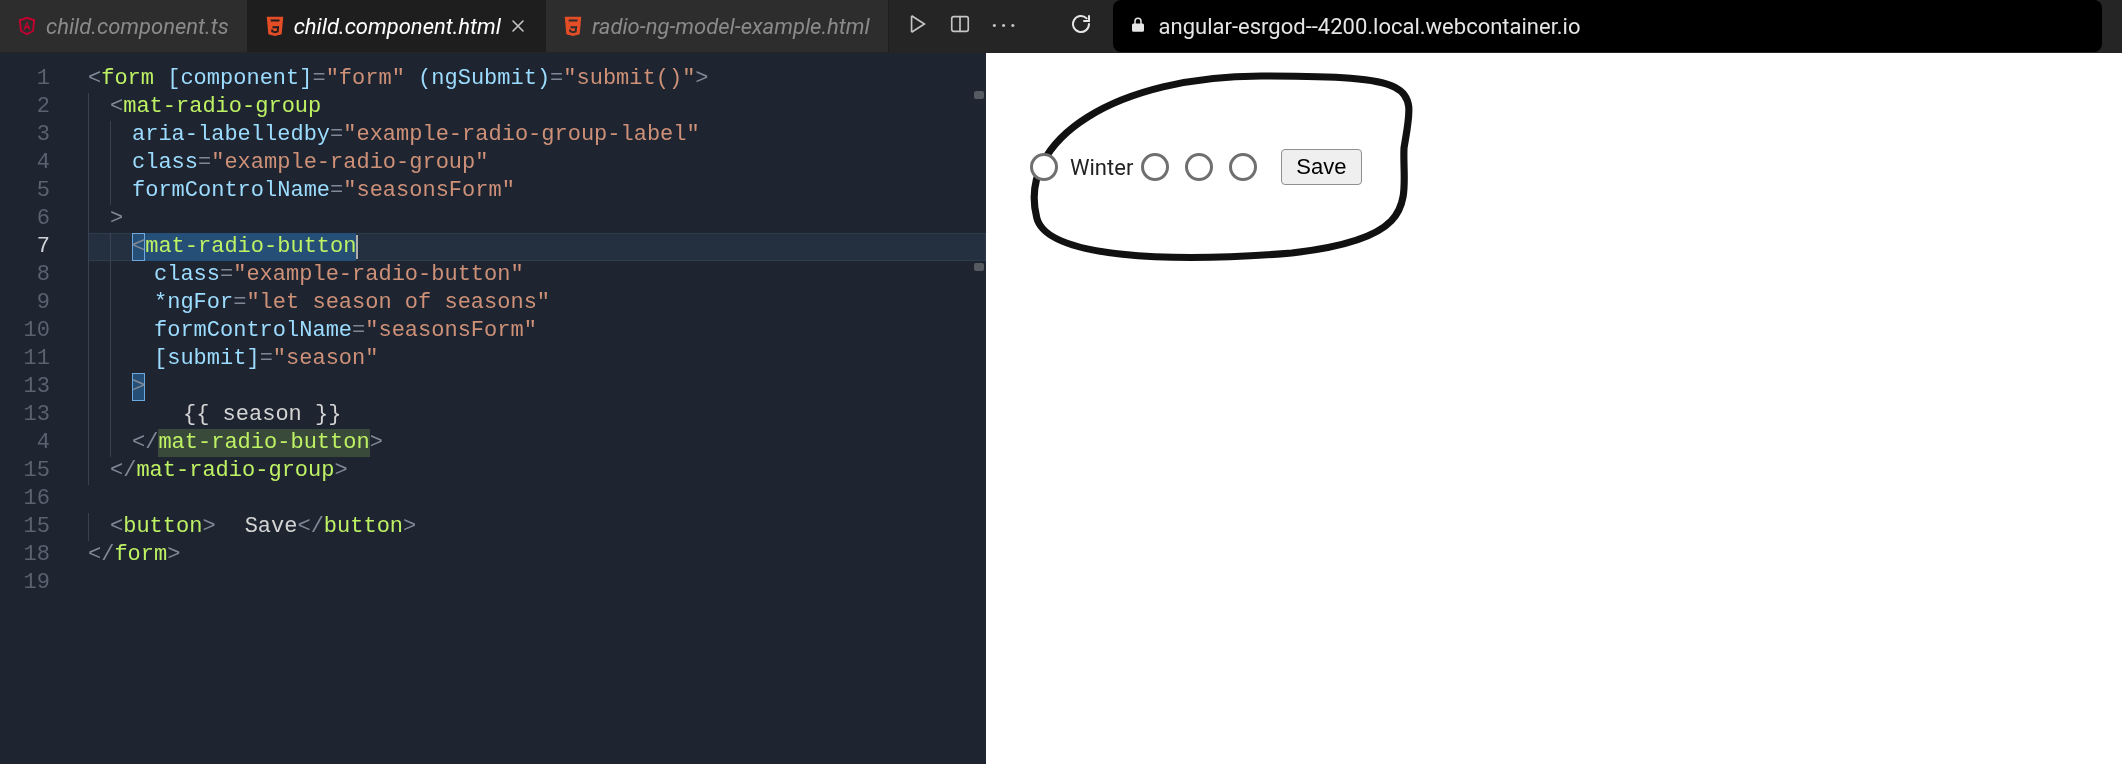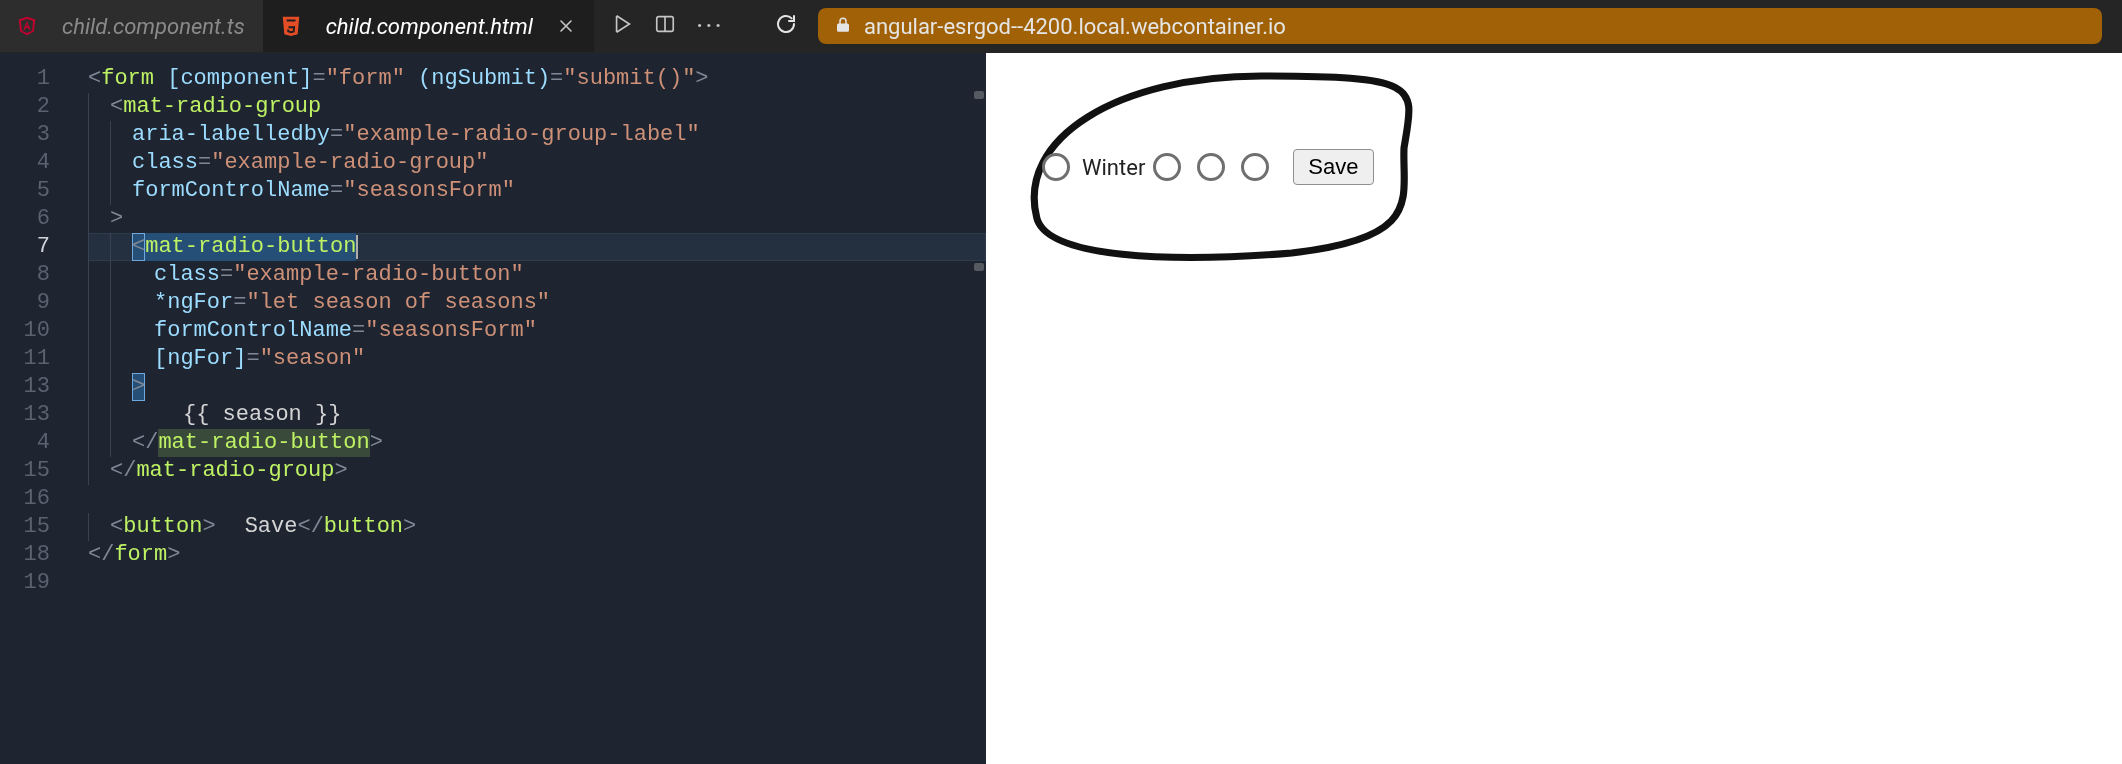--- a/index.html
+++ b/index.html
@@ -19,21 +19,21 @@
     display:flex;
     align-items:stretch;
     height:53px;
     background:#252526;
     border-bottom:1px solid #00000000;
   }
   .tabs { display:flex; align-items:stretch; flex:0 0 auto; }
   .tab {
     display:flex;
     align-items:center;
-    gap:24px;
+    gap:8px;
     padding:0 18px 0 16px;
     font-size:22px;
     font-style:italic;
     color:#8a8a8a;
     background:#2d2d2d;
     border-right:1px solid #1e1e1e;
     cursor:pointer;
     white-space:nowrap;
   }
   .tab.active { background:#1e1e1e; color:#ffffff; }
@@ -61,23 +61,23 @@
     background:#252526;
     color:#e5e5e5;
     font-size:22px;
   }
   .browserbar svg { width:24px; height:24px; }
   .urlbox {
     flex:1;
     display:flex;
     align-items:center;
     gap:12px;
-    background:#a16207;
+    background:#000000;
     border-radius:8px;
-    height:36px;
+    height:52px;
     padding:0 16px;
     color:#e5e5e5;
   }
   .urlbox svg { width:18px; height:18px; }
 
   
   .main { display:flex; flex:1; min-height:0; }
   .editor {
     width:986px;
     background:#1e2430;
@@ -122,21 +122,21 @@
   .preview {
     flex:1;
     background:#ffffff;
     position:relative;
   }
   .preview svg.ann {
     position:absolute; left:0; top:0; width:100%; height:100%; pointer-events:none;
   }
   .preview-form {
     position:absolute;
-    left:56px; top:96px;
+    left:44px; top:96px;
     display:flex; align-items:center; gap:6px;
     font-size:22px; color:#222;
     font-family: -apple-system, Roboto, Arial, sans-serif;
   }
   .radio {
     width:28px; height:28px; border:3px solid #6f6f6f; border-radius:50%;
     display:inline-block; background:#fff;
   }
   .preview-form .lbl { margin:0 2px 0 6px; }
   .save-btn {
@@ -174,20 +174,28 @@
             </svg>
         </span>
         <span>child.component.html</span>
         <span class="close">
           <svg viewBox="0 0 16 16">
               <path stroke="#c5c5c5" stroke-width="1.6" stroke-linecap="round" d="M3 3l10 10M13 3 3 13"></path>
             </svg>
         </span>
       </div>
 
+      <div class="tab">
+        <span class="file-icon">
+          <svg viewBox="0 0 24 24">
+              <path fill="#E44D26" d="M3 2h18l-1.7 19L12 23l-7.3-2L3 2zm4.4 5 .2 2.2h8.3l-.3 3.1H9.2l.2 2.2h4.9l-.3 2.6L12 17.8l-1.9-.6-.1-1.4H7.8l.2 2.8L12 20l3.9-1.3.6-6.7H8.1L7.4 7h9.4l.2-2H7.2l.2 2z"></path>
+            </svg>
+        </span>
+        <span>radio-ng-model-example.html</span>
+      </div>
     </div>
 
     <div class="tab-actions">
       <span>
         <svg viewBox="0 0 24 24">
             <path fill="none" stroke="#c5c5c5" stroke-width="1.8" d="M5 3v18M5 3l14 9-14 9"></path>
           </svg>
       </span>
       <span>
         <svg viewBox="0 0 24 24">
@@ -255,21 +263,21 @@
         <div class="row"><span class="indent-guide"></span><span class="tok-angle">&gt;</span></div>
 
         <div class="row current"><span class="indent-guide"></span><span class="indent-guide"></span><span class="sel boxed"><span class="tok-angle">&lt;</span></span><span class="sel"><span class="tok-tag">mat-radio-button</span></span><span class="caret"></span></div>
 
         <div class="row"><span class="indent-guide"></span><span class="indent-guide"></span><span class="indent-space"></span><span class="tok-attr">class</span><span class="tok-punc">=</span><span class="tok-str">"example-radio-button"</span></div>
 
         <div class="row"><span class="indent-guide"></span><span class="indent-guide"></span><span class="indent-space"></span><span class="tok-attr">*ngFor</span><span class="tok-punc">=</span><span class="tok-str">"let season of seasons"</span></div>
 
         <div class="row"><span class="indent-guide"></span><span class="indent-guide"></span><span class="indent-space"></span><span class="tok-attr">formControlName</span><span class="tok-punc">=</span><span class="tok-str">"seasonsForm"</span></div>
 
-        <div class="row"><span class="indent-guide"></span><span class="indent-guide"></span><span class="indent-space"></span><span class="tok-attr">[ngFor]</span><span class="tok-punc">=</span><span class="tok-str">"season"</span></div>
+        <div class="row"><span class="indent-guide"></span><span class="indent-guide"></span><span class="indent-space"></span><span class="tok-attr">[submit]</span><span class="tok-punc">=</span><span class="tok-str">"season"</span></div>
 
         <div class="row"><span class="indent-guide"></span><span class="indent-guide"></span><span class="sel boxed"><span class="tok-angle">&gt;</span></span></div>
 
         <div class="row"><span class="indent-guide"></span><span class="indent-guide"></span><span class="indent-space"></span><span class="tok-text">{{ season }}</span></div>
 
         <div class="row"><span class="indent-guide"></span><span class="indent-guide"></span><span class="tok-angle">&lt;/</span><span class="match-hl"><span class="tok-tag">mat-radio-button</span></span><span class="tok-angle">&gt;</span></div>
 
         <div class="row"><span class="indent-guide"></span><span class="tok-angle">&lt;/</span><span class="tok-tag">mat-radio-group</span><span class="tok-angle">&gt;</span></div>
 
         <div class="row"></div>

